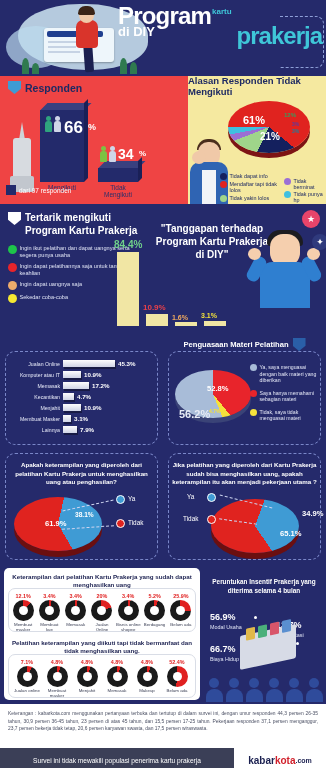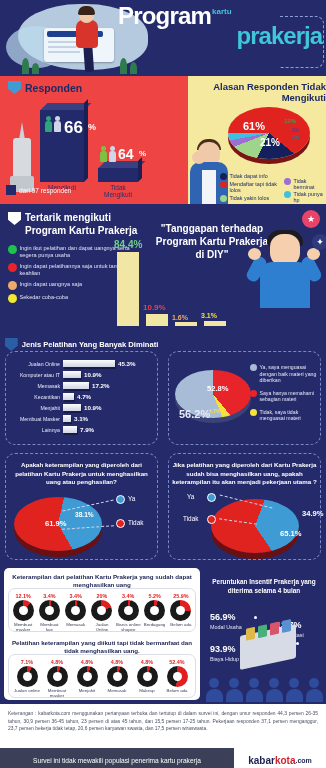--- a/index.html
+++ b/index.html
@@ -69,22 +69,22 @@
     background:#1a2057; transform:skewY(-45deg); transform-origin:left top; }
   .pct { position:absolute; color:#fff; font-weight:bold; }
   .fig { position:absolute; width:7px; }
   .fig .h { width:5px; height:5px; border-radius:50%; margin:0 auto; }
   .fig .b { width:7px; height:11px; border-radius:3px 3px 1px 1px; }
   .axis-lbl { position:absolute; font-size:6.5px; color:#2a2f6b; text-align:center; width:52px; }
   .resp-note { position:absolute; left:6px; bottom:3px; display:flex; align-items:center; gap:3px; }
   .resp-note .sq { width:10px; height:10px; background:#232a6b; }
   .resp-note span { font-size:6.5px; color:#fff; }
 
-  .r-title { text-align:right; font-size:9.5px; font-weight:bold; color:#1e2a63;
-    line-height:1.15; padding-top:6px; }
+  .r-title { text-align:left; font-size:9.5px; font-weight:bold; color:#1e2a63;
+    line-height:1.15; }
   .pie-holder { position:relative; height:62px; }
   .pie3d { position:absolute; left:40px; top:3px; width:82px; height:52px;
     border-radius:50%; box-shadow:0 5px 0 #7d1414; }
   .legend { position:absolute; bottom:1px; left:4px; right:2px; display:flex; gap:4px;
     font-size:5.4px; color:#1e2a63; }
   .lg-col { display:flex; flex-direction:column; gap:1.5px; }
   .lg-item { display:flex; gap:2.5px; align-items:flex-start; }
   .dot { width:7px; height:7px; border-radius:50%; flex:0 0 auto; }
   .man { position:absolute; left:-2px; bottom:0; width:46px; height:68px; }
   .man-body { position:absolute; left:4px; bottom:0; width:38px; height:42px;
@@ -210,20 +210,21 @@
     <div class="hdr-leaf" style="left:22px"></div>
     <div class="hdr-leaf" style="left:32px;height:11px"></div>
     <div class="hdr-leaf" style="left:120px"></div>
     <div class="hdr-leaf" style="left:130px;height:12px"></div>
     <div class="dashbox"></div>
     <div class="hdr-txt">
       <div class="t-prog-row">
         <div class="t-program">Program</div>
         <div class="t-kartu">kartu</div>
       </div>
+      <div class="t-diy">di DIY</div>
     </div>
     <div class="t-prakerja">
       <span>prakerja</span>
     </div>
   </div>
 
   <div class="band1">
 
     <div class="b1-left">
       <div class="sec-title">
@@ -258,21 +259,21 @@
             <div class="bar-main"></div>
         </div>
         <div class="fig" style="left:100px;top:52px">
           <div class="h" style="background:#7dc242"></div>
             <div class="b" style="background:#7dc242"></div>
         </div>
         <div class="fig" style="left:109px;top:52px">
           <div class="h" style="background:#cfd6e8"></div>
             <div class="b" style="background:#cfd6e8"></div>
         </div>
-        <div class="pct" style="left:118px;top:52px;font-size:14px">64</div>
+        <div class="pct" style="left:118px;top:52px;font-size:14px">34</div>
         <div class="pct" style="left:139px;top:55px;font-size:8px">%</div>
 
         <div class="axis-lbl" style="left:36px;top:90px">Mengikuti</div>
         <div class="axis-lbl" style="left:92px;top:90px;white-space:pre-line">Tidak
 Mengikuti</div>
 
         <div class="resp-note">
           <div class="sq"></div>
           <span>dari 97 responden</span>
         </div>
@@ -375,24 +376,20 @@
         <div class="boy-arm" style="right:8px;bottom:26px;transform:rotate(-28deg)"></div>
         <div class="boy-fist" style="right:6px;bottom:48px"></div>
       </div>
       <div class="bubble" style="right:6px;top:6px">★</div>
       <div class="bubble" style="right:-2px;top:30px;width:16px;height:16px;background:#2f3a7d">✦</div>
     </div>
   </div>
 
   <div class="band3">
     <div class="panel">
-      <div class="ptitle">
-        <div class="shield"></div>
-        <span>Jenis Pelatihan Yang Banyak Diminati</span>
-      </div>
       <div class="dashpanel"></div>
       <div class="hbar-row" style="top:26px">
         <span class="hbar-lbl">Jualan Online</span>
         <span class="hbar" style="width:52px"></span>
         <span class="hbar-val">45.3%</span>
       </div>
       <div class="hbar-row" style="top:37px">
         <span class="hbar-lbl">Komputer atau IT</span>
         <span class="hbar" style="width:18px"></span>
         <span class="hbar-val">10.9%</span>
@@ -418,20 +415,24 @@
         <span class="hbar-val">3.1%</span>
       </div>
       <div class="hbar-row" style="top:92px">
         <span class="hbar-lbl">Lainnya</span>
         <span class="hbar" style="width:14px"></span>
         <span class="hbar-val">7.9%</span>
       </div>
     </div>
 
     <div class="panel">
+      <div class="ptitle">
+        <span>Penguasaan Materi Pelatihan</span>
+        <div class="shield"></div>
+      </div>
       <div class="dashpanel"></div>
       <div class="pie2" style="background:conic-gradient(from 0deg,#e8242b 0 39.1%,#f5e23c 39.1% 43.8%,#a8bcd8 43.8% 100%)"></div>
       <div style="position:absolute;left:44px;top:50px;color:#fff;font-size:7.6px;font-weight:bold">52.8%</div>
       <div style="position:absolute;left:16px;top:74px;color:#e7ebf6;font-size:11px;font-weight:bold">56.2%</div>
       <div style="position:absolute;left:46px;top:74px;color:#f5e23c;font-size:5px;font-weight:bold">4.7%</div>
       <div class="plg">
         <div class="lg-item" style="width:72px">
           <span class="dot" style="background:#a8bcd8"></span>
           <span>Ya, saya menguasai dengan baik materi yang diberikan</span>
           </div>
@@ -584,21 +585,21 @@
     </div>
 
     <div class="right5">
       <div class="r5-title">Peruntukan Insentif Prakerja yang diterima selama 4 bulan</div>
       <div class="r5-pct" style="left:6px;top:44px">56.9%</div>
       <div class="r5-dot" style="left:50px;top:48px"></div>
       <div class="r5-lbl" style="left:6px;top:56px">Modal Usaha</div>
       <div class="r5-pct" style="left:72px;top:52px">13.7%</div>
       <div class="r5-lbl" style="left:70px;top:64px">Transportasi</div>
       <div class="r5-dot" style="left:92px;top:74px"></div>
-      <div class="r5-pct" style="left:6px;top:76px">93.9%</div>
+      <div class="r5-pct" style="left:6px;top:76px">66.7%</div>
       <div class="r5-dot" style="left:50px;top:80px"></div>
       <div class="r5-lbl" style="left:6px;top:88px">Biaya Hidup</div>
       <div class="money">
         <b style="left:6px;background:#e0b84a"></b>
           <b style="left:18px;background:#4ab07a"></b>
         <b style="left:30px;background:#d8556a"></b>
           <b style="left:42px;background:#5a8fd0"></b>
       </div>
       <div class="crowd">
         <div class="ppl">

